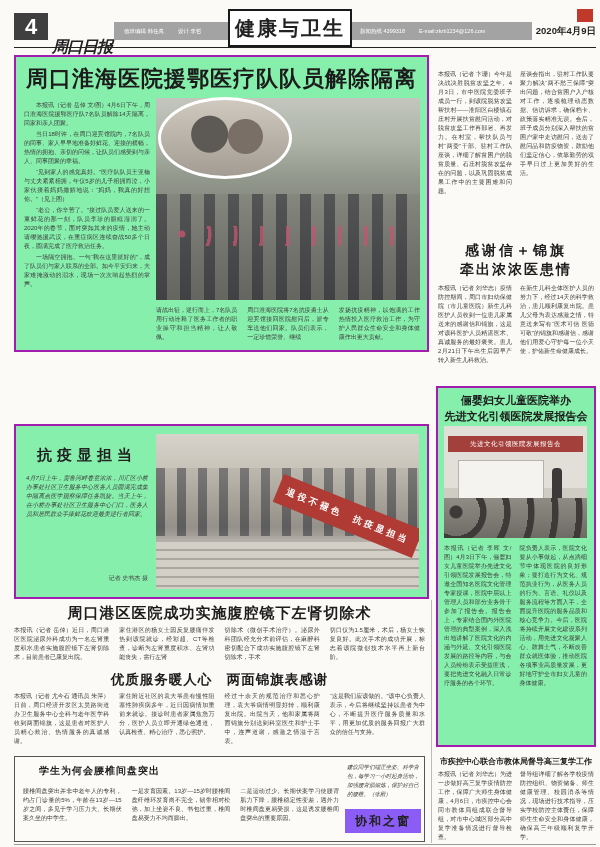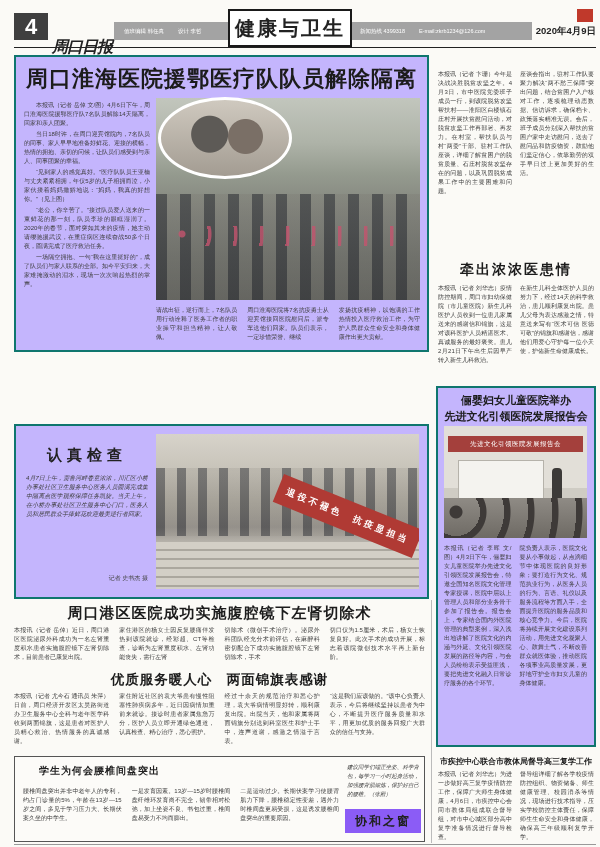--- a/index.html
+++ b/index.html
@@ -6,21 +6,21 @@
   .page{position:relative;width:600px;height:847px;margin:0 auto;background:#fbfaf6;
         font-family:"Liberation Sans",sans-serif;color:#222;overflow:hidden;}
   .abs{position:absolute;}
   .tiny{font-size:6px;line-height:9px;color:#3c3c3c;text-align:justify;overflow:hidden;}
   .tiny p{margin:0 0 2px 0;text-indent:12px;}
   .cols2{column-count:2;column-gap:8px;}
   .cols3{column-count:3;column-gap:10px;}
   .cols4{column-count:4;column-gap:10px;}
   .serif{font-family:"Liberation Serif","DejaVu Serif",serif;}
   .headline{font-weight:bold;color:#1c1c1c;text-align:center;}
-  .boxed{border:2px solid #0f766e;background:#c4b5fd;}
+  .boxed{border:2px solid #a21caf;background:#86efac;}
   .strip{background:#a3a3a3;color:#fff;font-size:5.5px;display:flex;align-items:center;}
   .photo{overflow:hidden;background:#b9b7b0;}
   .rule{background:#222;}
   .credit{font-size:6px;color:#444;text-align:right;}
   .italicbody{font-style:italic;}
 </style>
 </head>
 <body>
 
 <div class="page">
@@ -61,21 +61,21 @@
         radial-gradient(circle at 66% 48%, #7a6f66 0 17px, rgba(0,0,0,0) 18px),
         linear-gradient(180deg,#cfc9bf,#a39c92);"></div>
     <div class="abs tiny cols3" style="left:140px;top:249px;width:264px;height:38px;">
       <p style="text-indent:0;">请战出征，逆行而上，7名队员用行动诠释了医务工作者的职业操守和担当精神，让人敬佩。</p>
       <p style="text-indent:0;">周口淮海医院将7名抗疫勇士从迎宾馆接回医院慰问后，派专车送他们回家。队员们表示，一定珍惜荣誉、继续</p>
       <p style="text-indent:0;">发扬抗疫精神，以饱满的工作热情投入医疗救治工作，为守护人民群众生命安全和身体健康作出更大贡献。</p>
     </div>
   </div>
 
   <div class="abs boxed" style="left:14px;top:424px;width:411px;height:171px;">
-    <div class="abs serif" style="left:10px;top:20px;width:122px;text-align:center;font-weight:bold;font-size:15px;letter-spacing:5px;">认真检查</div>
+    <div class="abs serif" style="left:10px;top:20px;width:122px;text-align:center;font-weight:bold;font-size:15px;letter-spacing:5px;">抗疫显担当</div>
     <div class="abs tiny italicbody" style="left:10px;top:48px;width:122px;height:96px;">4月7日上午，贾鲁河畔春意浓浓，川汇区小桥办事处社区卫生服务中心医务人员圆满完成集中隔离点医学观察保障任务凯旋。当天上午，在小桥办事处社区卫生服务中心门口，医务人员和居民群众手捧鲜花欢迎最美逆行者回家。</div>
     <div class="abs credit" style="left:10px;top:148px;width:122px;">记者 史书杰 摄</div>
     <div class="abs photo" style="left:140px;top:8px;width:263px;height:155px;background:
         linear-gradient(180deg,#d7d3ca 0%,#c6c2b8 25%,#a9a59b 45%,#94908a 60%,#c9c5bc 75%,#bdb9b0 100%);">
       <div class="abs" style="left:0;top:34px;width:263px;height:68px;background:
           repeating-linear-gradient(90deg,rgba(40,42,48,0.5) 0 9px,rgba(150,146,138,0.25) 9px 21px);"></div>
       <div class="abs" style="left:0;top:108px;width:263px;height:47px;background:
           repeating-linear-gradient(180deg,#d3cfc6 0 7px,#aba79e 7px 9px);"></div>
       <div class="abs" style="left:128px;top:40px;width:150px;height:30px;background:#b03a34;color:#fff;font-size:9px;font-weight:bold;letter-spacing:3px;text-align:center;line-height:30px;transform:rotate(22deg);transform-origin:left top;">退役不褪色　抗疫显担当</div>
     </div>
@@ -108,20 +108,21 @@
     <div class="abs" style="left:330px;top:52px;width:76px;height:24px;background:#8b5cf6;text-align:center;line-height:24px;font-weight:bold;font-size:12px;letter-spacing:2px;">协和之窗</div>
   </div>
 
   <div class="abs" style="left:431px;top:600px;width:1px;height:243px;background:#bbb;"></div>
 
   <div class="abs tiny cols2" style="left:438px;top:70px;width:156px;height:162px;">
     <p style="text-indent:0;">本报讯（记者 卞珊）今年是决战决胜脱贫攻坚之年。4月3日，市中医院党委班子成员一行，到该院脱贫攻坚帮扶村——淮阳区白楼镇石庄村开展扶贫慰问活动，对脱贫攻坚工作再部署、再发力。在村室，帮扶队员与村“两委”干部、驻村工作队座谈，详细了解贫困户的脱贫质量、石庄村脱贫攻坚存在的问题，以及巩固脱贫成果工作中的主要困难和问题。</p>
     <p style="text-indent:0;">座谈会指出，驻村工作队要聚力解决“两不愁三保障”突出问题，结合贫困户入户核对工作，逐项梳理动态数据、信访诉求，确保档卡、政策落实精准无误。会后，班子成员分别深入帮扶的贫困户家中走访慰问，送去了慰问品和防疫物资，鼓励他们坚定信心，依靠勤劳的双手早日过上更加美好的生活。</p>
   </div>
 
+  <div class="abs headline serif" style="left:438px;top:242px;width:156px;font-size:14px;letter-spacing:3px;">感谢信＋锦旗</div>
   <div class="abs headline serif" style="left:438px;top:261px;width:156px;font-size:14px;letter-spacing:2px;">牵出浓浓医患情</div>
   <div class="abs tiny cols2" style="left:438px;top:284px;width:156px;height:96px;">
     <p style="text-indent:0;">本报讯（记者 刘华志）疫情防控期间，周口市妇幼保健院（市儿童医院）新生儿科医护人员收到一位患儿家属送来的感谢信和锦旗，这是对该科医护人员精湛医术、真诚服务的最好褒奖。患儿2月21日下午出生后因早产转入新生儿科救治。</p>
     <p style="text-indent:0;">在新生儿科全体医护人员的努力下，经过14天的科学救治，患儿顺利康复出院。患儿父母为表达感激之情，特意送来写有“医术可信 医德可敬”的锦旗和感谢信，感谢他们用爱心守护每一位小天使，护佑新生命健康成长。</p>
   </div>
 
   <div class="abs boxed" style="left:436px;top:386px;width:156px;height:357px;">
     <div class="headline serif" style="margin-top:5px;font-size:11px;">俪婴妇女儿童医院举办</div>
     <div class="headline serif" style="margin-top:1px;font-size:11px;">先进文化引领医院发展报告会</div>
     <div class="abs photo" style="left:6px;top:38px;width:143px;height:112px;background:linear-gradient(180deg,#e2dfd8 0 55%,#cfccc4 55% 100%);">

